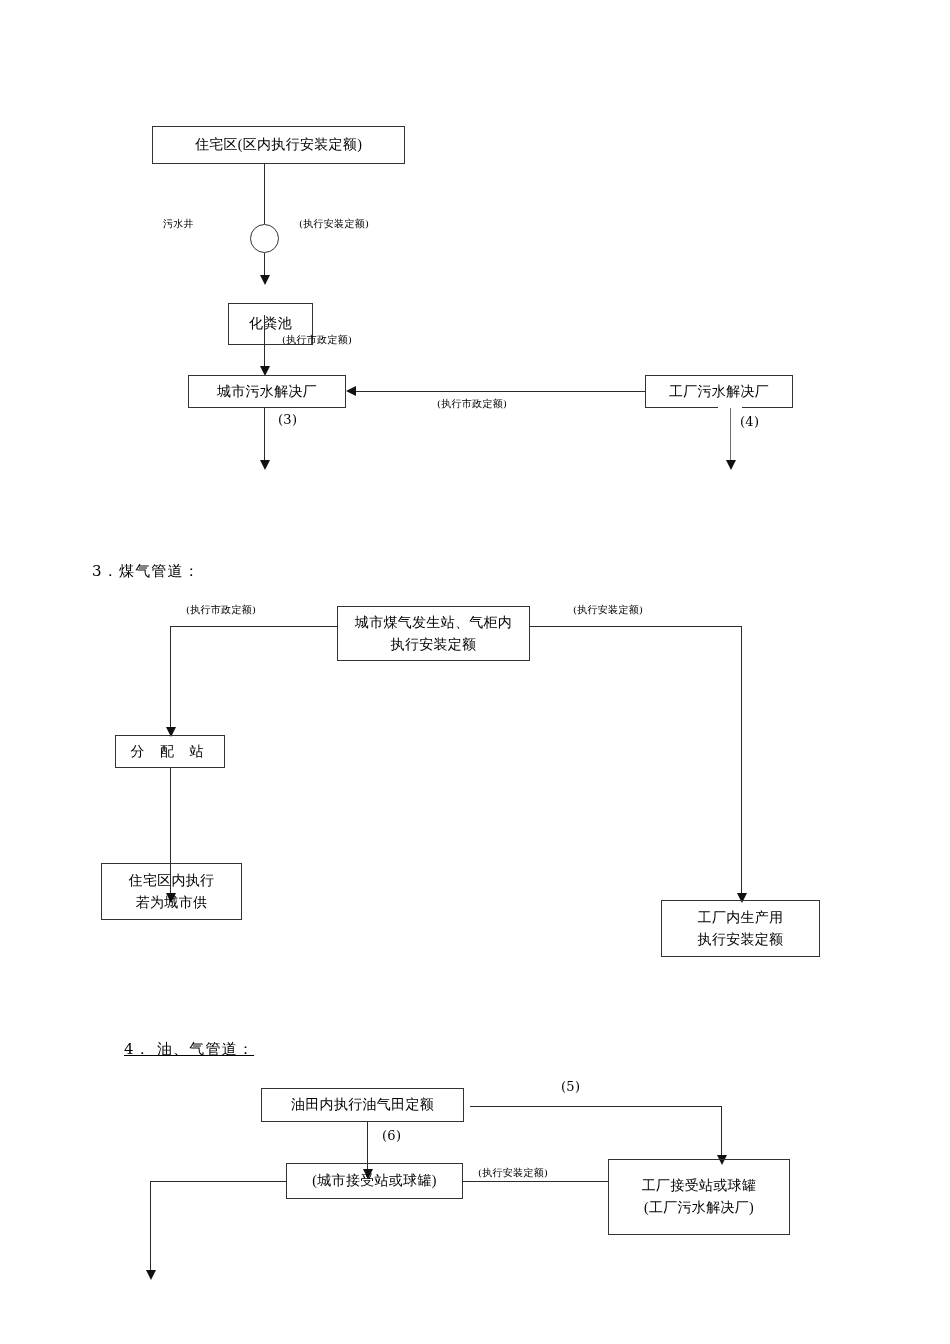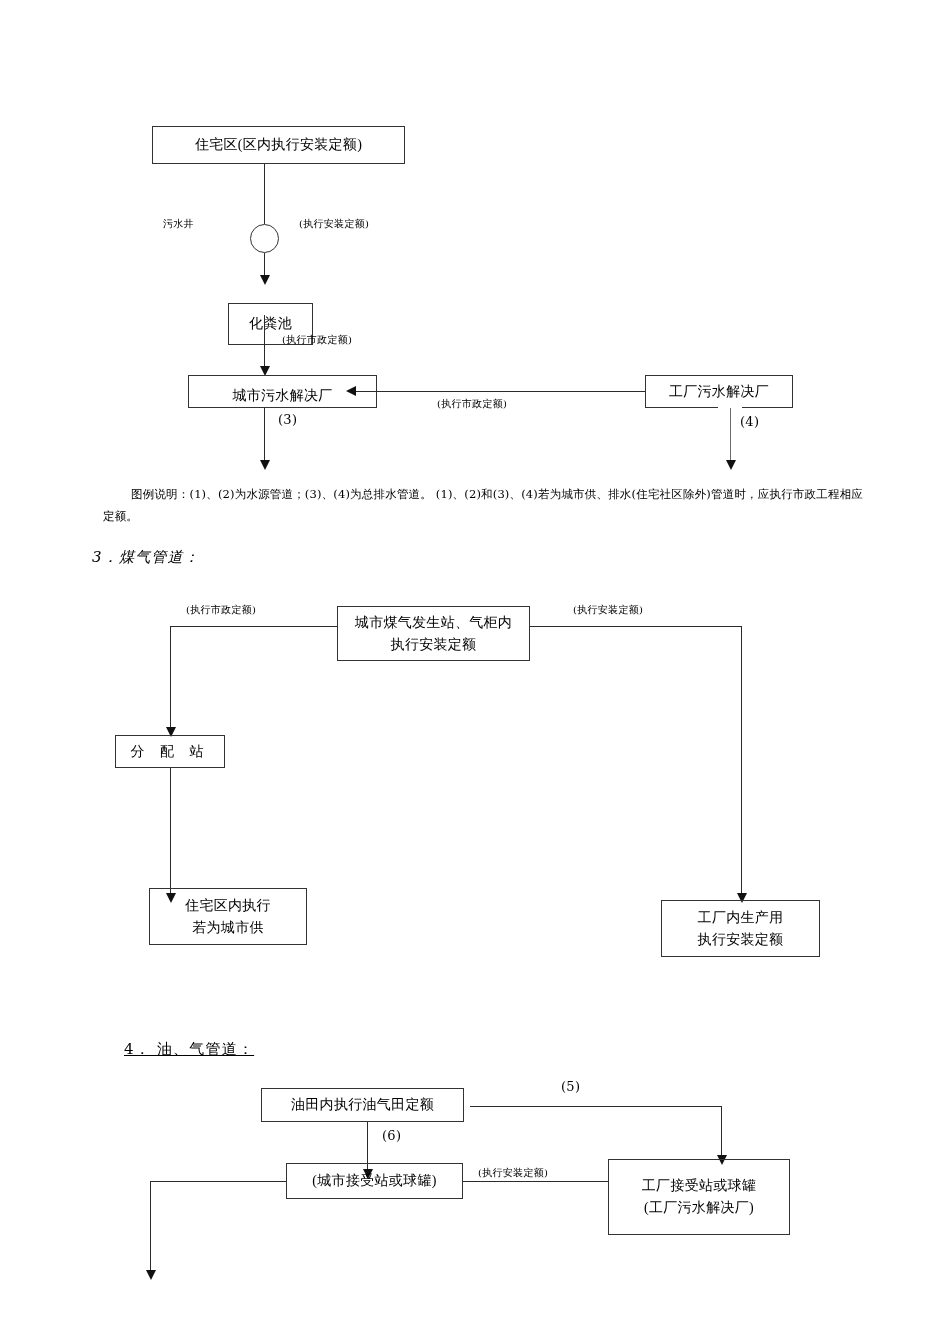--- a/index.html
+++ b/index.html
@@ -122,21 +122,21 @@
 
     <div class="box" style="left:228px; top:285px; width:85px; height:42px;margin-top:18px;">
       <span class="ln">化粪池</span>
     </div>
 
     <div class="vline" style="left:264px; top:315px; height:55px;"></div>
     <div class="arrow-down" style="left:260px; top:366px;"></div>
 
     <div class="lbl" style="left:282px; top:332px;">(执行市政定额)</div>
 
-    <div class="box" style="left:188px; top:375px; width:189px; height:33px;justify-content:flex-end;">
+    <div class="box" style="left:188px; top:375px; width:158px; height:33px;">
       <span class="ln">城市污水解决厂</span>
     </div>
 
     <div class="box" style="left:645px; top:375px; width:148px; height:33px;">
       <span class="ln">工厂污水解决厂</span>
     </div>
 
     <div style="position:absolute; left:718px; top:406px; width:24px; height:4px; background:#fff;"></div>
 
     <div class="hline" style="left:355px; top:391px; width:290px;"></div>
@@ -146,25 +146,22 @@
 
     <div class="vline" style="left:264px; top:408px; height:56px;"></div>
     <div class="arrow-down" style="left:260px; top:460px;"></div>
     <div class="lbl num" style="left:278px; top:410px;">(3)</div>
 
     <div class="vline thin" style="left:730px; top:408px; height:56px;"></div>
     <div class="arrow-down" style="left:726px; top:460px;"></div>
     <div class="lbl num" style="left:740px; top:412px;">(4)</div>
   </div>
 
-  <div class="caption" style="left:103px; top:483px; width:760px;">
-    <span class="indent"></span><span>图例说明：(1)、(2)为水源管道；(3)、(4)为总排水管道。  (1)、(2)和(3)、(4)若为城市供、排水(住宅社区除外)管道时，应执行市政</span><span>工程相应定额。</span>
-  </div>
-
-  <div class="heading" style="left:92px; top:548px;font-style:italic;">3．煤气管道：</div>
+
+  <div class="heading" style="left:92px; top:562px;">3．煤气管道：</div>
 
   <div>
 
     <div class="box" style="left:337px; top:606px; width:193px; height:55px;">
       <span class="ln">城市煤气发生站、气柜内</span>
       <span class="ln">执行安装定额</span>
     </div>
 
     <div style="position:absolute; left:337px; top:652px; width:193px; text-align:center;
                 font-size:14px; line-height:1.65; letter-spacing:0.3px; white-space:nowrap; z-index:-1;font-style:italic;">
@@ -181,21 +178,21 @@
     <div class="vline" style="left:170px; top:626px; height:105px;"></div>
     <div class="arrow-down" style="left:166px; top:727px;"></div>
 
     <div class="box" style="left:115px; top:735px; width:110px; height:33px;">
       <span class="ln spaced">分 配 站</span>
     </div>
 
     <div class="vline" style="left:170px; top:768px; height:129px;"></div>
     <div class="arrow-down" style="left:166px; top:893px;"></div>
 
-    <div class="box" style="left:101px; top:888px; width:158px; height:57px;margin-left:48px;">
+    <div class="box" style="left:101px; top:863px; width:141px; height:57px;">
       <span class="ln">住宅区内执行</span>
       <span class="ln">若为城市供</span>
     </div>
 
     <div class="hline" style="left:530px; top:626px; width:211px;"></div>
 
     <div class="vline" style="left:741px; top:626px; height:271px;"></div>
     <div class="arrow-down" style="left:737px; top:893px;"></div>
 
     <div class="box" style="left:661px; top:900px; width:159px; height:57px;">

